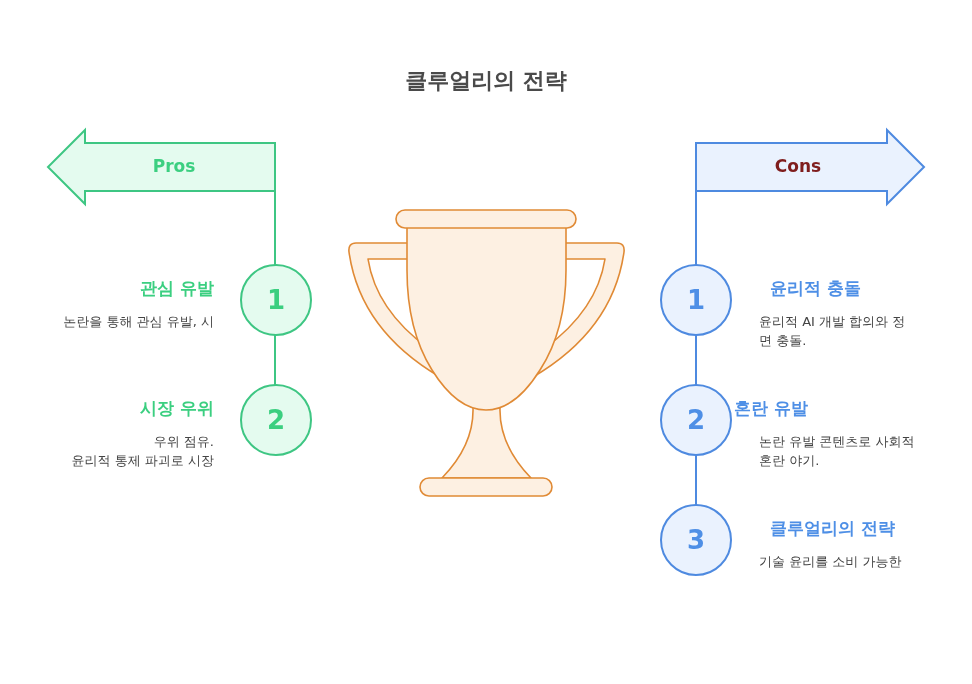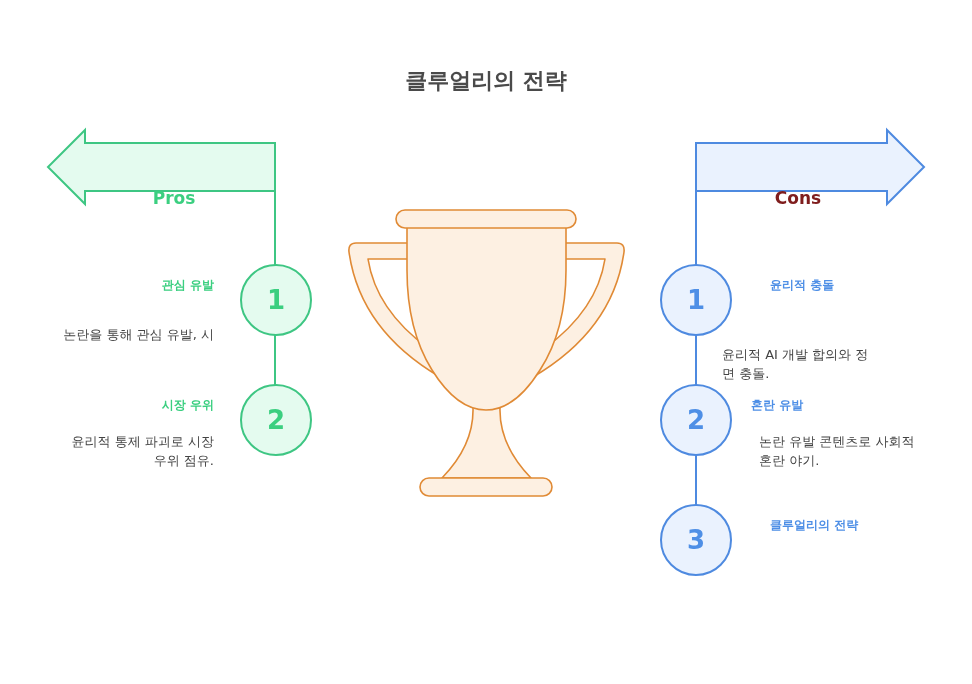--- a/index.html
+++ b/index.html
@@ -2,23 +2,23 @@
 <html><head>
   <meta charset="utf-8">
   <style>
     html, body { margin: 0; padding: 0; background: #ffffff; }
     body { width: 972px; height: 684px; position: relative; overflow: hidden;
            font-family: "DejaVu Sans", "Liberation Sans", sans-serif; }
     .abs { position: absolute; }
     .title { left: 0; width: 972px; top: 66px; text-align: center;
              font-size: 22px; font-weight: bold; color: #4a4a4a; }
     svg.canvas { position: absolute; left: 0; top: 0; }
-    .arrow-label { font-size: 17px; font-weight: bold; text-align: center; margin-top: 32px; }
+    .arrow-label { font-size: 17px; font-weight: bold; text-align: center; }
     .num { font-size: 26px; font-weight: bold; text-align: center; width: 70px; line-height: 70px; }
-    .head { font-size: 12px; font-weight: bold; white-space: nowrap; }
+    .head { font-size: 17px; font-weight: bold; white-space: nowrap; }
     .desc { font-size: 13px; line-height: 19px; color: #444444; }
     .pros .head { color: #3bcf80; text-align: right; }
     .pros .desc { text-align: right; }
     .cons .head { color: #4e8fe6; text-align: left; margin-left: 11px; }
     .cons .desc { text-align: left; }
   </style>
 </head>
 <body>
 
 <div class="abs title">클루얼리의 전략</div>
@@ -61,43 +61,44 @@
 
 <div class="abs num" style="left:241px; top:265px; color:#3bcf80;">1</div>
 <div class="abs num" style="left:241px; top:385px; color:#3bcf80;">2</div>
 
 <div class="abs num" style="left:661px; top:265px; color:#4e8fe6;">1</div>
 <div class="abs num" style="left:661px; top:385px; color:#4e8fe6;">2</div>
 <div class="abs num" style="left:661px; top:505px; color:#4e8fe6;">3</div>
 
 <div class="pros">
   <div class="abs head" style="right:758px; top:277px;">관심 유발</div>
-  <div class="abs desc" style="right:758px; top:325px;">
+  <div class="abs desc" style="right:758px; top:312px;">
     <div>논란을 통해 관심 유발, 시</div>
   </div>
 </div>
 <div class="pros">
   <div class="abs head" style="right:758px; top:397px;">시장 우위</div>
   <div class="abs desc" style="right:758px; top:432px;">
+    <div>우위 점유.</div>
     <div>윤리적 통제 파괴로 시장</div>
-    <div>우위 점유.</div>
   </div>
 </div>
 
 <div class="cons">
   <div class="abs head" style="left:759px; top:277px;">윤리적 충돌</div>
-  <div class="abs desc" style="left:722px; top:312px;margin-top:33px;">
+  <div class="abs desc" style="left:759px; top:312px;">
     <div>윤리적 AI 개발 합의와 정</div>
     <div>면 충돌.</div>
   </div>
 </div>
 <div class="cons">
-  <div class="abs head" style="left:740px; top:397px;">혼란 유발</div>
+  <div class="abs head" style="left:723px; top:397px;">혼란 유발</div>
   <div class="abs desc" style="left:759px; top:432px;">
     <div>논란 유발 콘텐츠로 사회적</div>
     <div>혼란 야기.</div>
   </div>
 </div>
 <div class="cons">
   <div class="abs head" style="left:759px; top:517px;">클루얼리의 전략</div>
   <div class="abs desc" style="left:759px; top:552px;">
+    <div>기술 윤리를 소비 가능한</div>
   </div>
 </div>
 
 </body></html>

